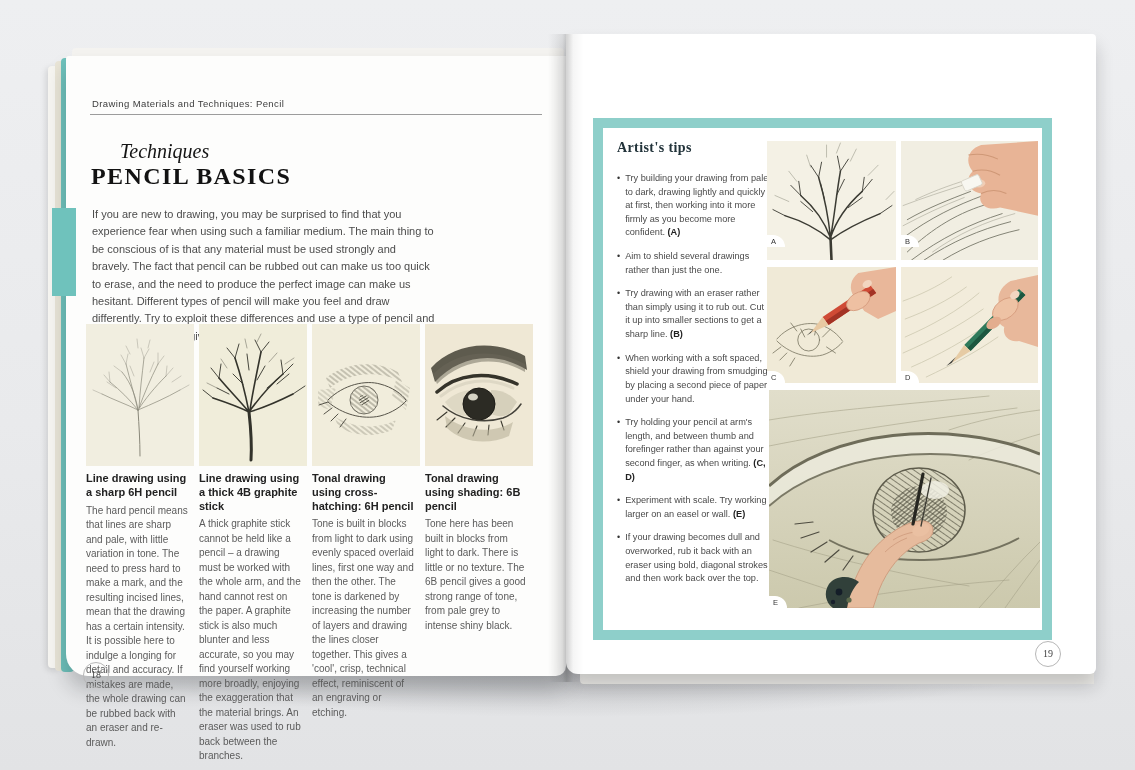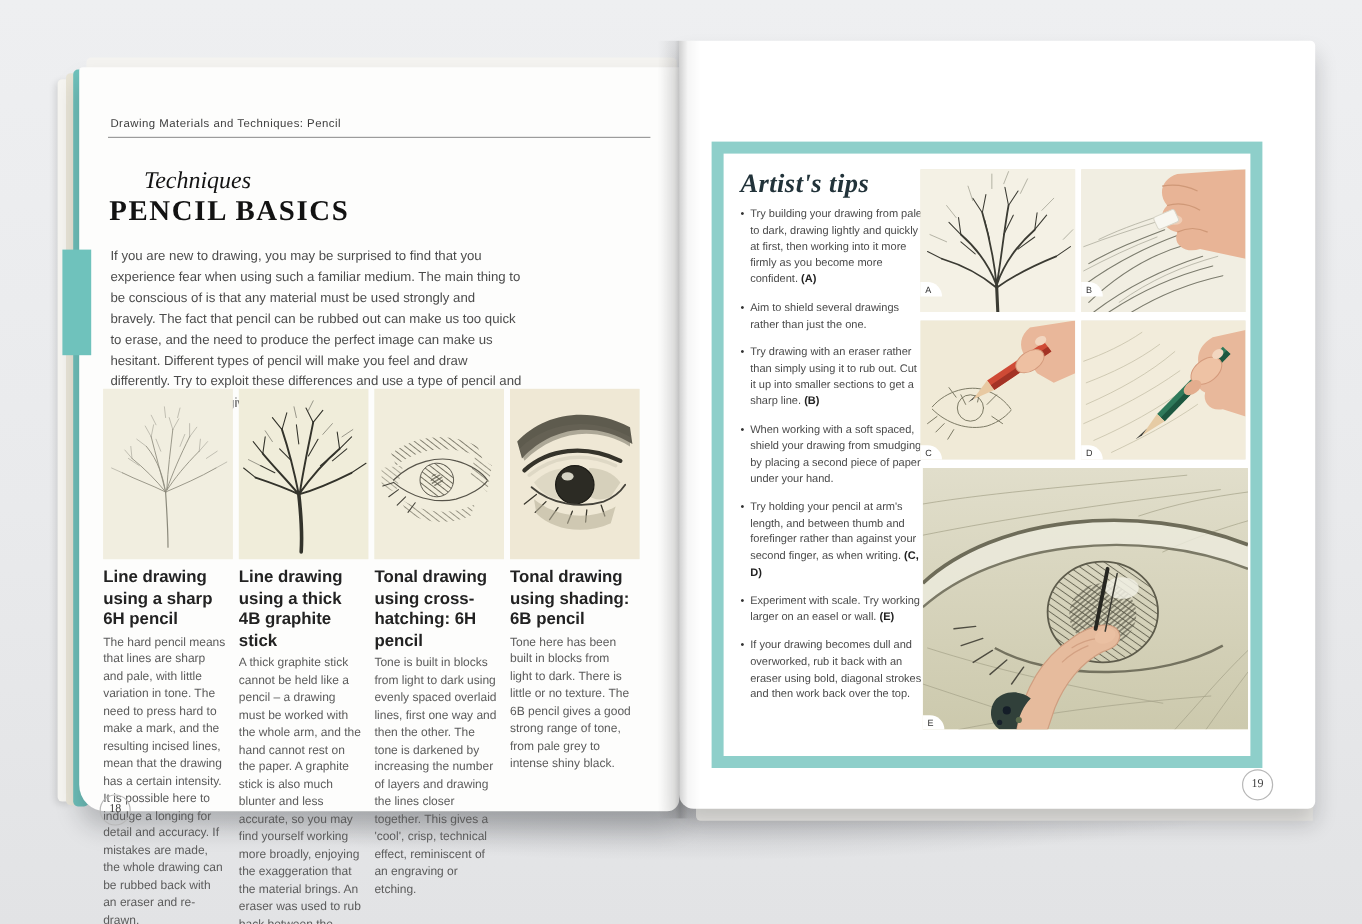--- a/index.html
+++ b/index.html
@@ -35,32 +35,32 @@
     font-style:italic; font-size:20px; color:#141414;margin-left:28px; }
   .big-title { position:absolute; left:25px; top:107px; font-family:"Liberation Serif",serif;
     font-weight:bold; font-size:24px; letter-spacing:1.4px; color:#121212; }
   .intro { position:absolute; left:26px; top:150px; width:344px; font-size:11px; line-height:1.58; color:#4c4c4c; }
   .fig-row { position:absolute; left:20px; top:268px; width:452px; display:grid;
     grid-template-columns:repeat(4,108px); column-gap:5px; }
   .fig { width:108px; height:142px; background:#f1eee0; }
   .fig svg { display:block; width:100%; height:100%; }
   .cap-row { position:absolute; left:20px; top:416px; width:452px; display:grid;
     grid-template-columns:repeat(4,108px); column-gap:5px; }
-  .cap h4 { font-size:14px; line-height:1.25; color:#222; padding-right:6px; }
+  .cap h4 { font-size:11px; line-height:1.25; color:#222; padding-right:6px; }
   .cap p  { margin-top:4px; font-size:10px; line-height:1.45; color:#5b5b5b; padding-right:6px; }
   .pagenum { position:absolute; width:26px; height:26px; border:1px solid #b7b7b7; border-radius:50%;
     font-family:"Liberation Serif",serif; font-size:10px; color:#3f3f3f; text-align:center; line-height:24px; }
   .pagenum-left { left:17px; top:606px; }
   .pagenum-right { left:469px; top:607px; }
 
   
   .tips-frame { position:absolute; left:27px; top:84px; width:459px; height:522px; background:#8ecfca; padding:10px; }
   .tips-inner { position:relative; width:100%; height:100%; background:#ffffff; }
   .tips-heading { position:absolute; left:14px; top:12px; font-family:"Liberation Serif",serif;
-    font-style:italic; font-weight:bold; font-size:22px; letter-spacing:.4px; color:#22333a; }
+    font-weight:bold; font-size:14px; letter-spacing:.4px; color:#22333a; }
   .tips-list { position:absolute; left:14px; top:44px; width:152px; }
   .tip { display:flex; margin-bottom:10px; }
   .tip .tipdot { font-size:9px; color:#333; margin-right:5px; line-height:1.5; }
   .tip .tiptext { font-size:9.2px; line-height:1.48; color:#4a4a4a; }
   .tip .tiptext b { color:#222; }
   .photo { position:absolute; overflow:hidden; background:#efecdd; }
   .photo svg { display:block; width:100%; height:100%; }
   .ph-a { left:164px; top:13px;  width:129px; height:119px; }
   .ph-b { left:298px; top:13px;  width:137px; height:119px; }
   .ph-c { left:164px; top:139px; width:129px; height:116px; }

